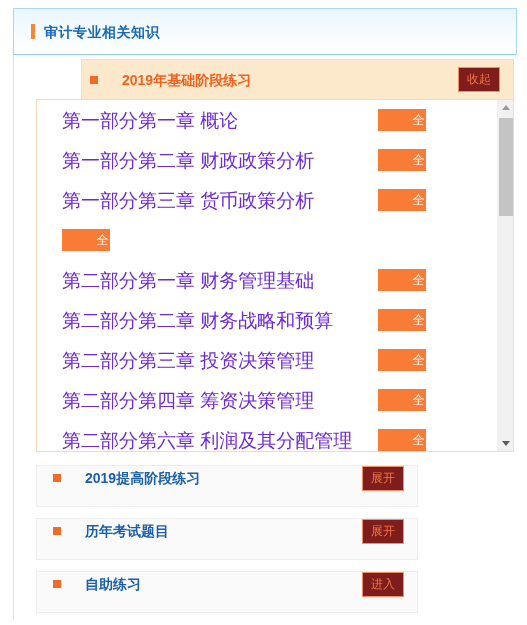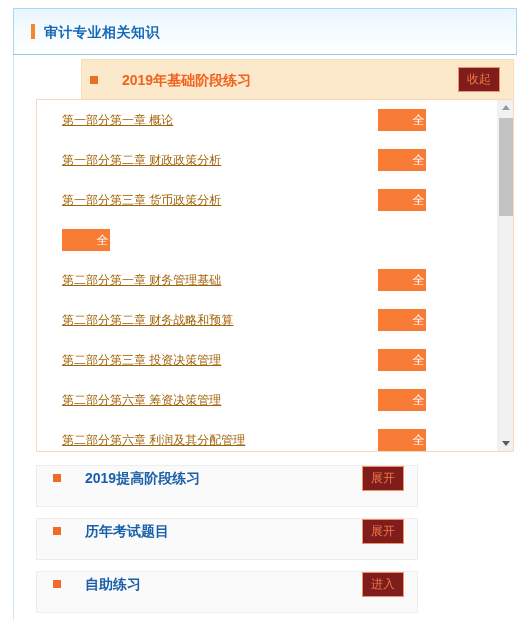--- a/index.html
+++ b/index.html
@@ -120,26 +120,25 @@
     list-style: none;
   }
   .chapter-row {
     height: 40px;
     display: flex;
     align-items: center;
     padding-left: 25px;
     padding-right: 10px;
   }
   .chapter-row .ch-name {
-    font-size: 12px;
-    color: #a16207;
+    font-size: 19px;
+    color: #6d28d9;
     flex: 1 1 auto;
     white-space: nowrap;
     line-height: 1;
-    text-decoration: underline;
   }
   .btn-solid {
     width: 48px;
     height: 22px;
     line-height: 22px;
     text-align: center;
     background: #f87b36;
     color: #ffffff;
     font-size: 12px;
     border: none;
@@ -266,21 +265,21 @@
           </li>
           <li class="chapter-row">
             <span class="ch-name">第二部分第二章  财务战略和预算</span>
             <div class="btn-solid">全部</div>
           </li>
           <li class="chapter-row">
             <span class="ch-name">第二部分第三章  投资决策管理</span>
             <div class="btn-solid">全部</div>
           </li>
           <li class="chapter-row">
-            <span class="ch-name">第二部分第六章  筹资决策管理</span>
+            <span class="ch-name">第二部分第四章  筹资决策管理</span>
             <div class="btn-solid">全部</div>
           </li>
           <li class="chapter-row">
             <span class="ch-name">第二部分第六章  利润及其分配管理</span>
             <div class="btn-solid">全部</div>
           </li>
         </ul>
 
       <div class="scrollbar">
         <div class="sb-arrow up"></div>

